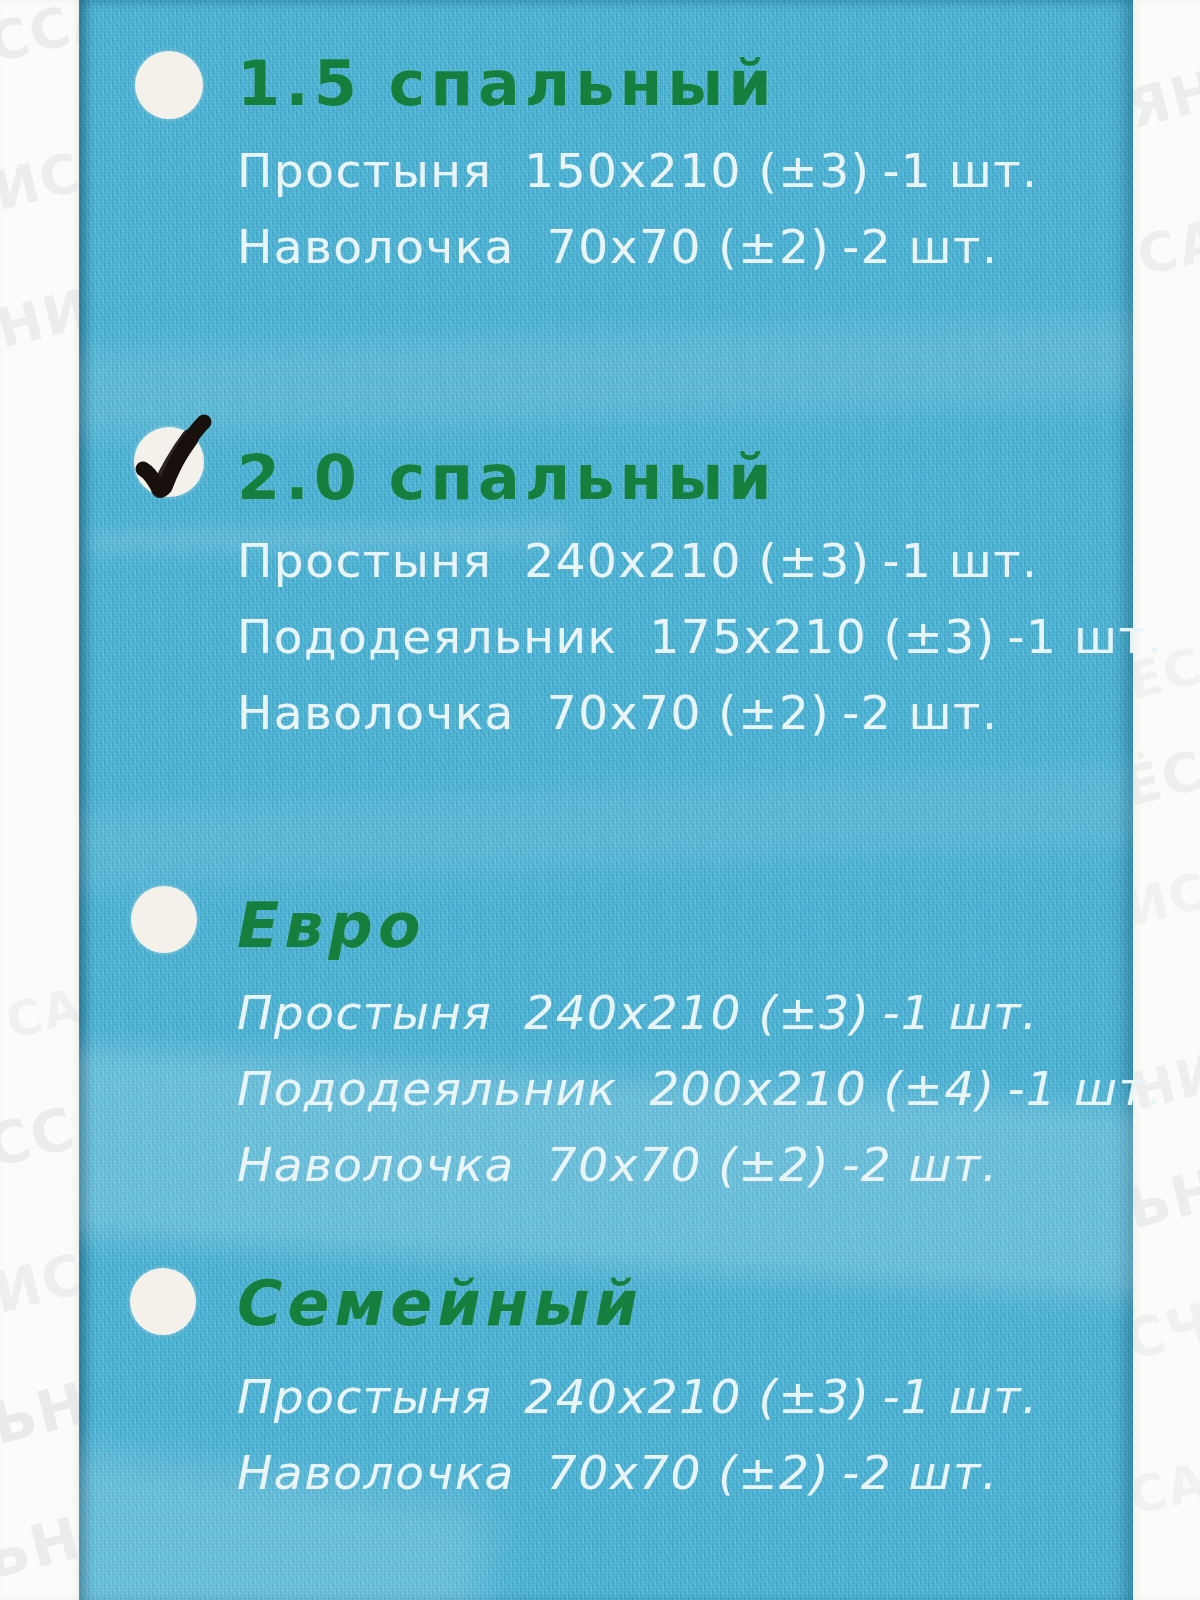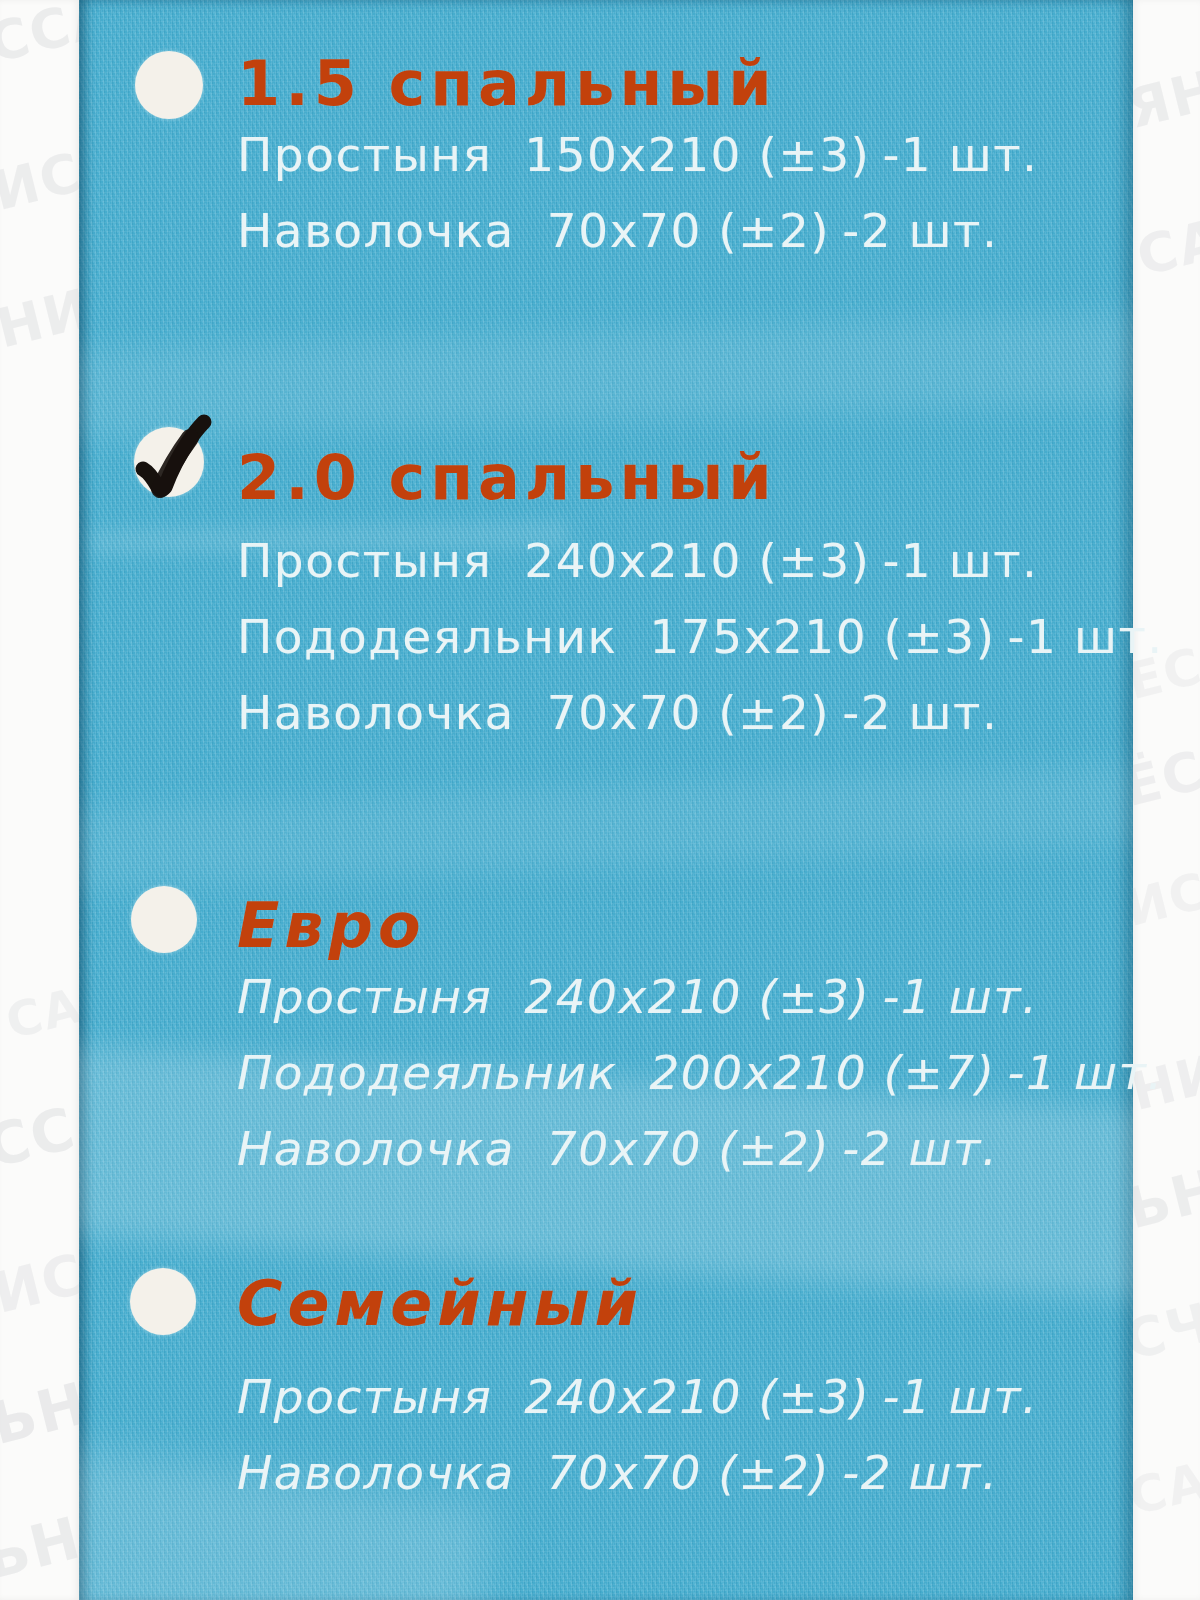--- a/index.html
+++ b/index.html
@@ -46,25 +46,25 @@
   
   .marker{
     position:absolute;background:#f4f1ea;border-radius:50%;
     box-shadow:0 0 4px rgba(255,255,255,0.4);
   }
   .tick-svg{position:absolute;overflow:visible;}
 
   .section{position:absolute;left:237px;width:880px;color:#edf6f8;}
   .hdr{
     font-size:62px;font-weight:bold;letter-spacing:5px;line-height:1.24;
-    color:#c2410c;text-shadow:0 0 1px rgba(255,255,255,0.35);
+    color:#15803d;text-shadow:0 0 1px rgba(255,255,255,0.35);
   }
   .hdr .h2line{display:block;}
   .hdr .h2line:empty{display:none;}
-  .lines{margin-top:8px;}
+  .lines{margin-top:24px;}
   .line{
     font-size:47px;line-height:1;letter-spacing:1.5px;margin-bottom:29px;
     color:#e9f4f6;white-space:nowrap;text-shadow:0 0 1px rgba(255,255,255,0.25);
   }
   .line .nm{margin-right:32px;}
   .line .dm{margin-right:12px;}
 </style>
 </head>
 <body>
 
@@ -140,21 +140,21 @@
     </div>
   </div>
 
   <div class="section" style="top:888px;font-style:italic;">
     <div class="hdr"><span>Евро</span></div>
     <div class="lines">
       <div class="line">
         <span class="nm">Простыня</span><span class="dm">240x210 (±3)</span><span class="qt">-1 шт.</span>
       </div>
       <div class="line">
-        <span class="nm">Пододеяльник</span><span class="dm">200x210 (±7)</span><span class="qt">-1 шт.</span>
+        <span class="nm">Пододеяльник</span><span class="dm">200x210 (±4)</span><span class="qt">-1 шт.</span>
       </div>
       <div class="line">
         <span class="nm">Наволочка</span><span class="dm">70x70 (±2)</span><span class="qt">-2 шт.</span>
       </div>
     </div>
   </div>
 
   <div class="section" style="top:1266px;font-style:italic;">
     <div class="hdr"><span>Семейный</span></div>
     <div class="lines" style="margin-top:30px;">

